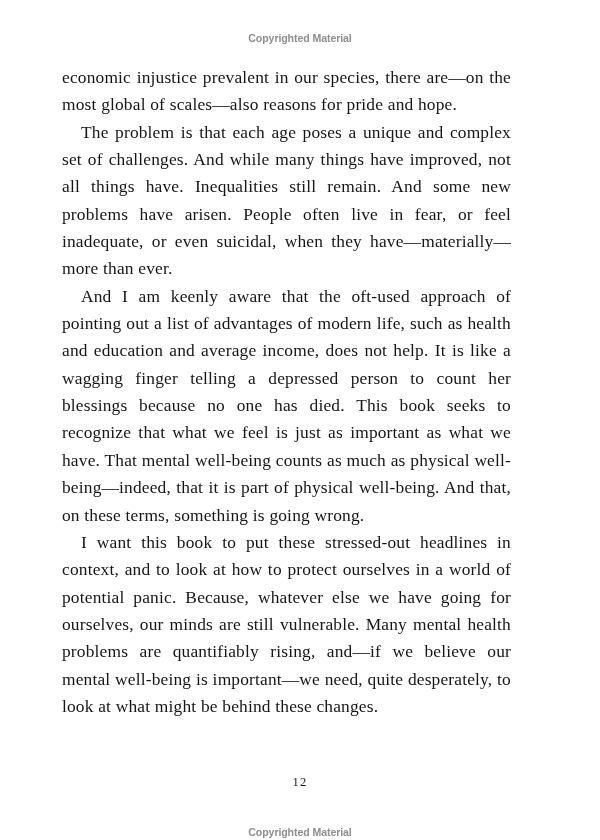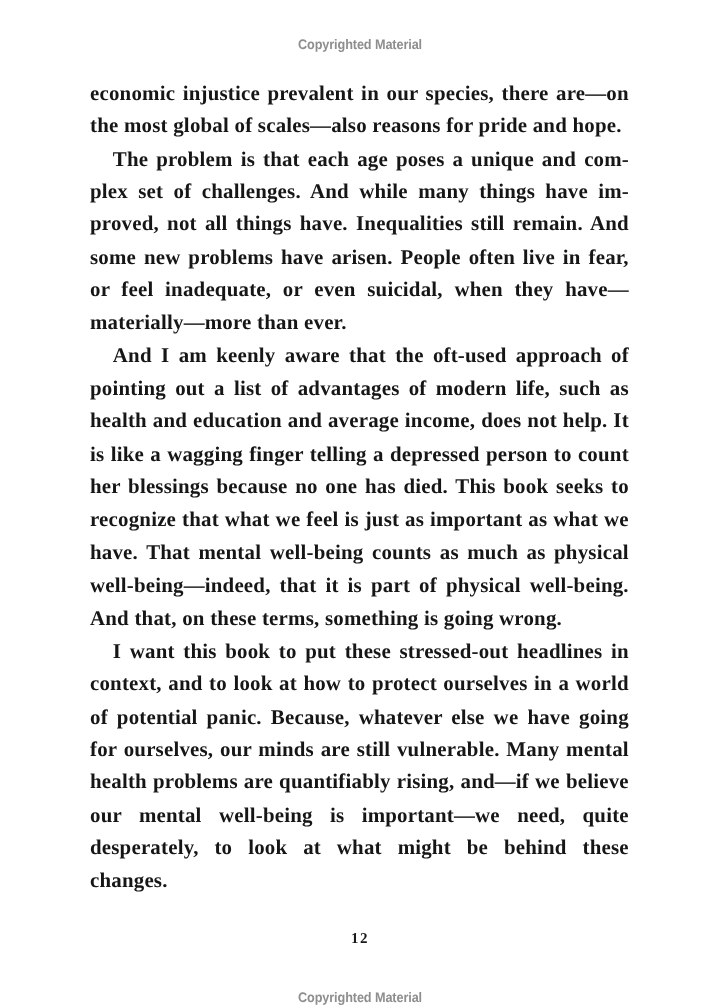--- a/index.html
+++ b/index.html
@@ -58,23 +58,22 @@
     color: #8e8e8e;
     transform: scaleX(0.92);
     transform-origin: center center;
     user-select: none;
   }
 
   
   .textblock {
     position: absolute;
     top: 48px;
-    left: 75px;
+    left: 62px;
     width: 449px;
-    font-weight: bold;
   }
 
   .para {
     margin: 0;
     font-size: 17.4px;
     line-height: 27.35px;
     text-align: justify;
     text-justify: inter-word;
     color: #161616;
     hyphens: manual;
@@ -91,21 +90,21 @@
 
   
   .folio {
     position: absolute;
     top: 759px;
     left: 0;
     width: 600px;
     text-align: center;
     font-family: "Liberation Serif", "DejaVu Serif", serif;
     font-size: 12.5px;
-    font-weight: 700;
+    font-weight: 400;
     letter-spacing: 1.3px;
     font-variant: small-caps;
     color: #1a1a1a;
   }
 </style>
 </head>
 <body>
 
 <div class="page">
 

